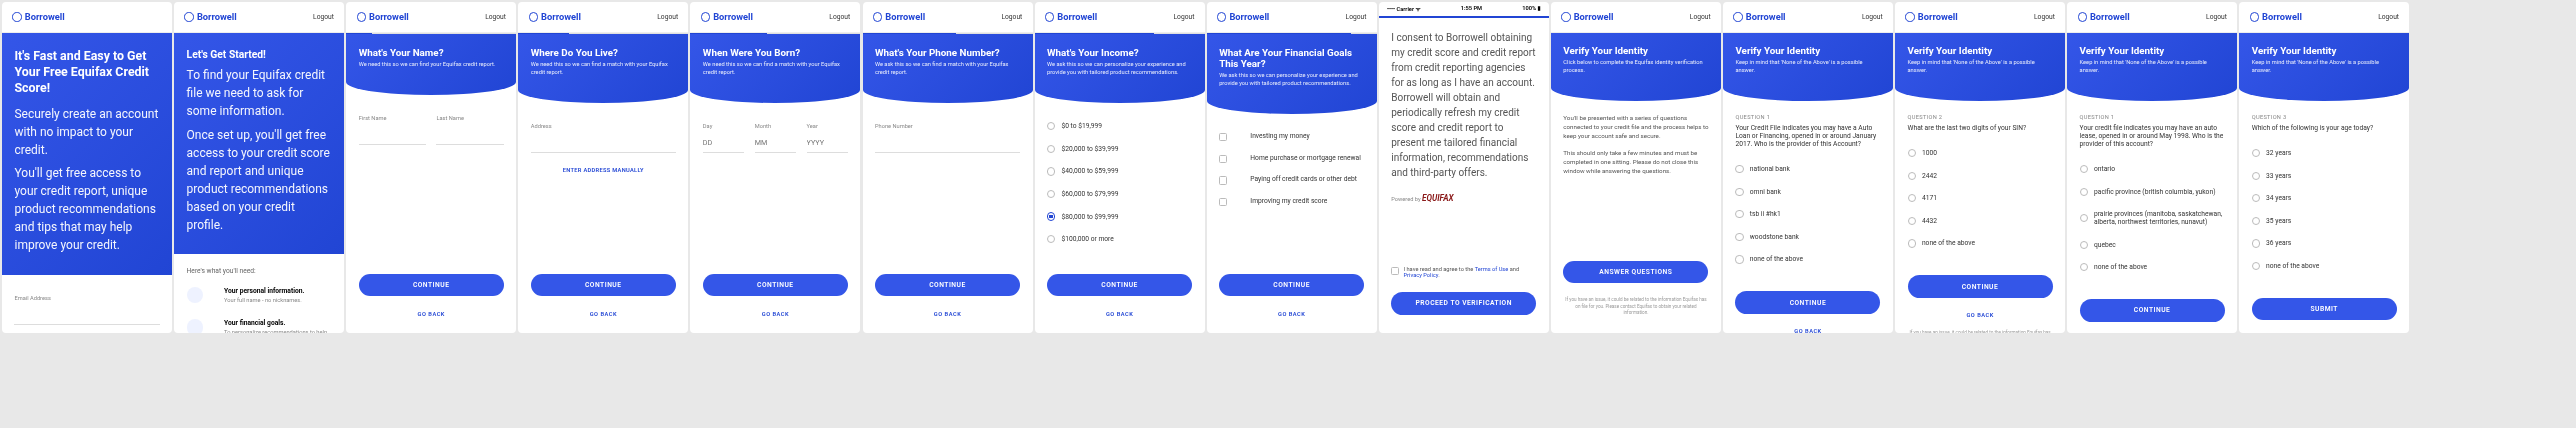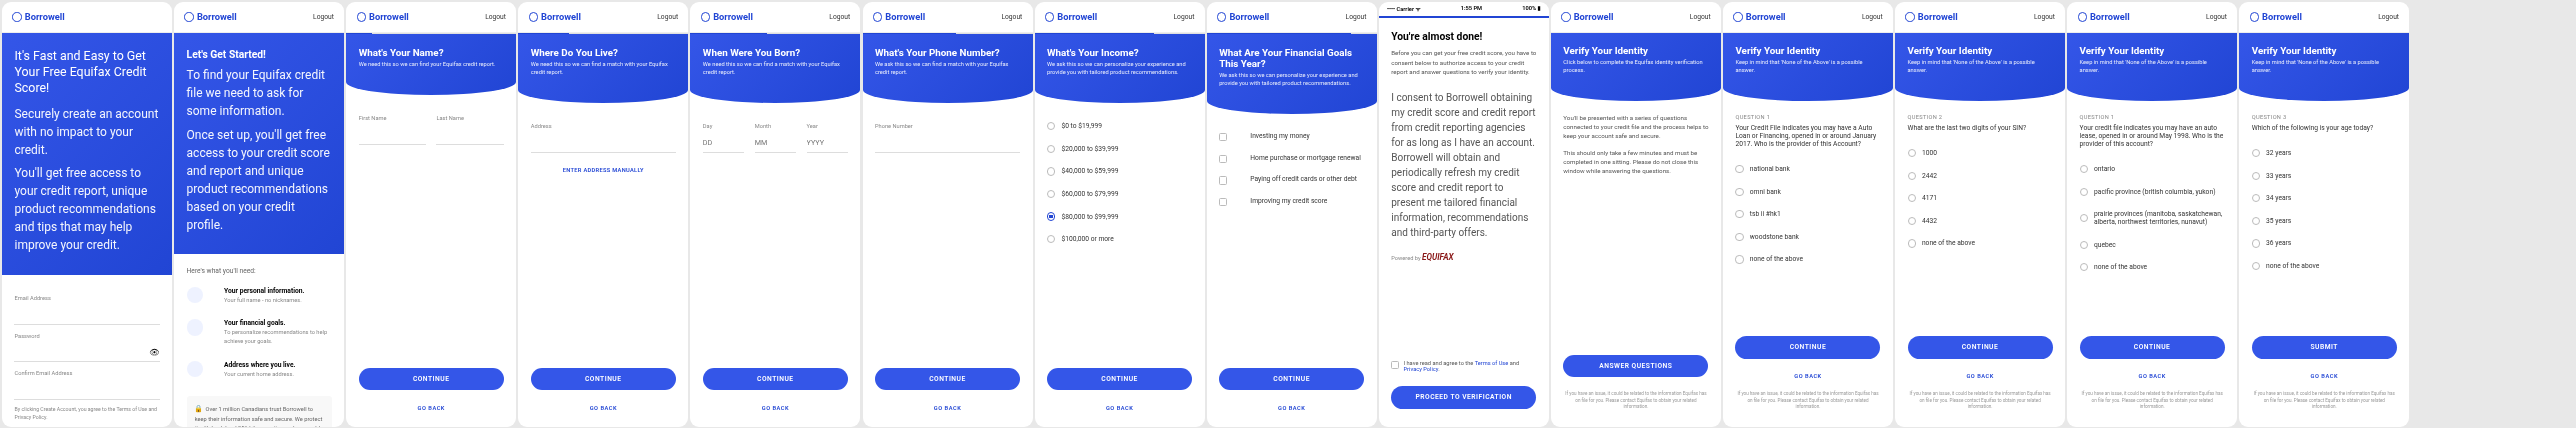--- a/index.html
+++ b/index.html
@@ -1,23 +1,23 @@
 <!DOCTYPE html>
 <html style="font-size:8.2px"><head>
 <meta charset="utf-8">
 <style>
 *{margin:0;padding:0;box-sizing:border-box;font-family:-apple-system,BlinkMacSystemFont,'Segoe UI',Roboto,sans-serif}
 body{background:#e8e8e8;display:flex;gap:2.1px;padding:2.1px;overflow-x:auto}
-.screen{width:170px;min-width:170px;height:425px;background:#fff;border-radius:9px;overflow:hidden;position:relative;display:flex;flex-direction:column}
+.screen{width:170px;min-width:170px;height:331px;background:#fff;border-radius:4px;overflow:hidden;position:relative;display:flex;flex-direction:column}
 .header{display:flex;justify-content:space-between;align-items:center;padding:9.3px 10.3px;border-bottom:0.5px solid #eee}
 .logo{display:flex;align-items:center;gap:3.1px;color:#2145d4;font-weight:700;font-size:9.3px}
 .logo-icon{width:9.3px;height:9.3px;border:1.3px solid #2145d4;border-radius:50%}
 .logout{font-size:6.7px;color:#333}
 .hero-blue{background:linear-gradient(135deg,#3456e8 0%,#2145d4 100%);color:#fff;padding:15.5px 12.4px 20.6px;position:relative}
-.hero-blue h1{font-size:12.4px;font-weight:400;line-height:1.3;margin-bottom:8.2px}
+.hero-blue h1{font-size:12.4px;font-weight:700;line-height:1.3;margin-bottom:8.2px}
 .hero-blue h2{font-size:10.3px;font-weight:700;margin-bottom:5.2px}
 .hero-blue p{font-size:12px;line-height:1.5;opacity:0.95}
 .hero-curve{position:relative;background:linear-gradient(135deg,#3456e8 0%,#2145d4 100%);color:#fff;padding:12.4px 12.4px 26px;border-radius:0 0 100% 100%/0 0 26px 26px}
 .hero-curve h2{font-size:9.8px;font-weight:700;margin-bottom:3.1px}
 .hero-curve p{font-size:5.7px;opacity:0.9;line-height:1.4}
 .progress{height:1.5px;background:#e0e0e0;margin:0}
 .progress-fill{height:100%;background:#2145d4}
 .content{padding:12.4px;flex:1}
 .label{font-size:5.7px;color:#888;margin-bottom:3.1px;margin-top:8.2px}
 .input{width:100%;padding:5.2px 0;border:none;border-bottom:0.5px solid #ddd;font-size:7.2px;background:transparent}
@@ -316,24 +316,20 @@
 
 <div class="screen">
 <div class="ios-bar">
       <span>•••• <span>Carrier</span> ᯤ</span>
       <span>1:55 PM</span>
       <span><span>100%</span> ▮</span>
     </div>
 <div class="progress">
       <div class="progress-fill" style="width:100%;margin:0 auto"></div>
     </div>
-<div style="padding:12.4px 12.4px 0">
-<h2 style="font-size:10.3px;font-weight:700;margin-bottom:6.2px">You're almost done!</h2>
-<p style="font-size:6.2px;color:#555;line-height:1.5">Before you can get your free credit score, you have to consent below to authorize access to your credit report and answer questions to verify your identity.</p>
-</div>
 <div class="consent-text">I consent to Borrowell obtaining my credit score and credit report from credit reporting agencies for as long as I have an account. Borrowell will obtain and periodically refresh my credit score and credit report to present me tailored financial information, recommendations and third-party offers.</div>
 <div class="powered"><span>Powered by</span> <span class="equifax">EQUIFAX</span></div>
 <div class="footer-area">
 <div class="terms-check">
         <div class="checkbox"></div>
         <div><span>I have read and agree to the</span> <a style="color:#2145d4">Terms of Use</a> <span>and</span> <a style="color:#2145d4">Privacy Policy</a>.</div>
       </div>
 <button class="btn">PROCEED TO VERIFICATION</button>
 </div>
 </div>

